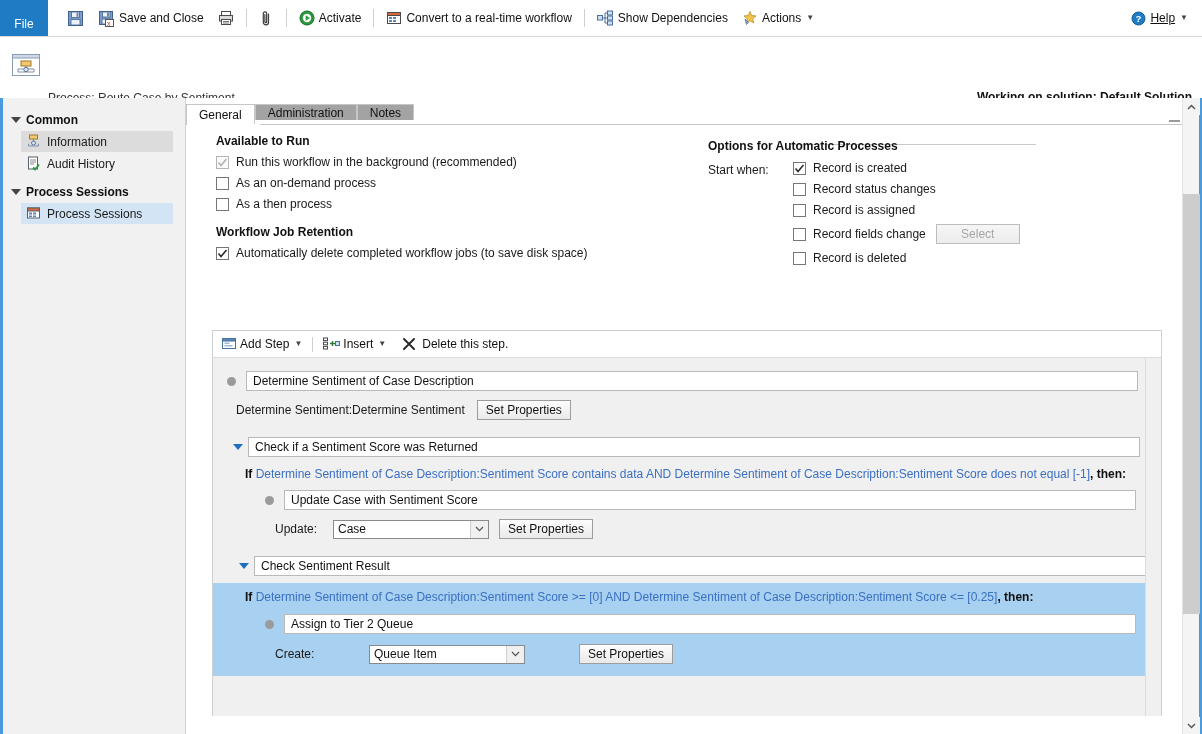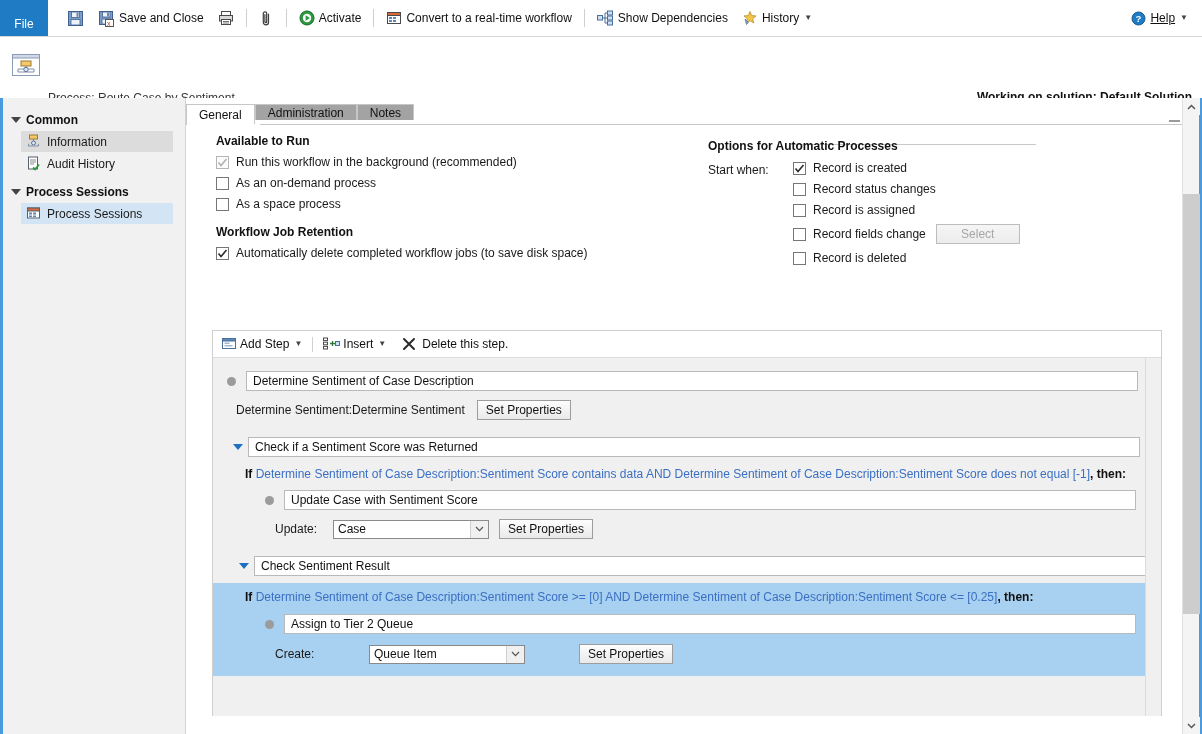--- a/index.html
+++ b/index.html
@@ -495,21 +495,21 @@
     <span class="lbl">Show Dependencies</span>
   </div>
 
   <div class="tb-item">
     <span class="icon">
       <svg width="16" height="16" viewBox="0 0 16 16">
         <path d="M8 1.5 L9.7 5.6 L14 5.9 L10.7 8.8 L11.8 13 L8 10.7 L4.2 13 L5.3 8.8 L2 5.9 L6.3 5.6 Z" fill="#f2c44a" stroke="#b8902a" stroke-width="0.8"></path>
         <path d="M3 9 L6.5 12.5 L4.5 14.5 Z" fill="#8fa9cf" stroke="#4a6f9a" stroke-width="0.7"></path>
       </svg>
     </span>
-    <span class="lbl">History</span>
+    <span class="lbl">Actions</span>
     <span class="tb-caret">▼</span>
   </div>
 
   <div class="tb-spacer"></div>
 
   <div class="tb-item" style="margin-right:8px">
     <span class="icon">
       <svg width="15" height="15" viewBox="0 0 15 15">
         <circle cx="7.5" cy="7.5" r="6.5" fill="#1e7bc4" stroke="#155d96"></circle>
         <text x="7.5" y="11.2" font-size="9.5" fill="#ffffff" text-anchor="middle" font-family="Liberation Sans, sans-serif" font-weight="bold">?</text>
@@ -634,21 +634,21 @@
         <span class="cbox">
           
         </span>
         <span class="lbl-plain">As an on-demand process</span>
       </div>
 
       <div class="chk-row">
         <span class="cbox">
           
         </span>
-        <span class="lbl-plain">As a space process</span>
+        <span class="lbl-plain">As a then process</span>
       </div>
 
       <div class="grp-title" style="margin-top:14px">Workflow Job Retention</div>
 
       <div class="chk-row">
         <span class="cbox checked">
           <svg class="tick" width="11" height="11" viewBox="0 0 11 11">
             <path d="M1.5 5.5 L4 8.5 L9.5 2" fill="none" stroke="#2b2b2b" stroke-width="1.6"></path>
           </svg>
         </span>

